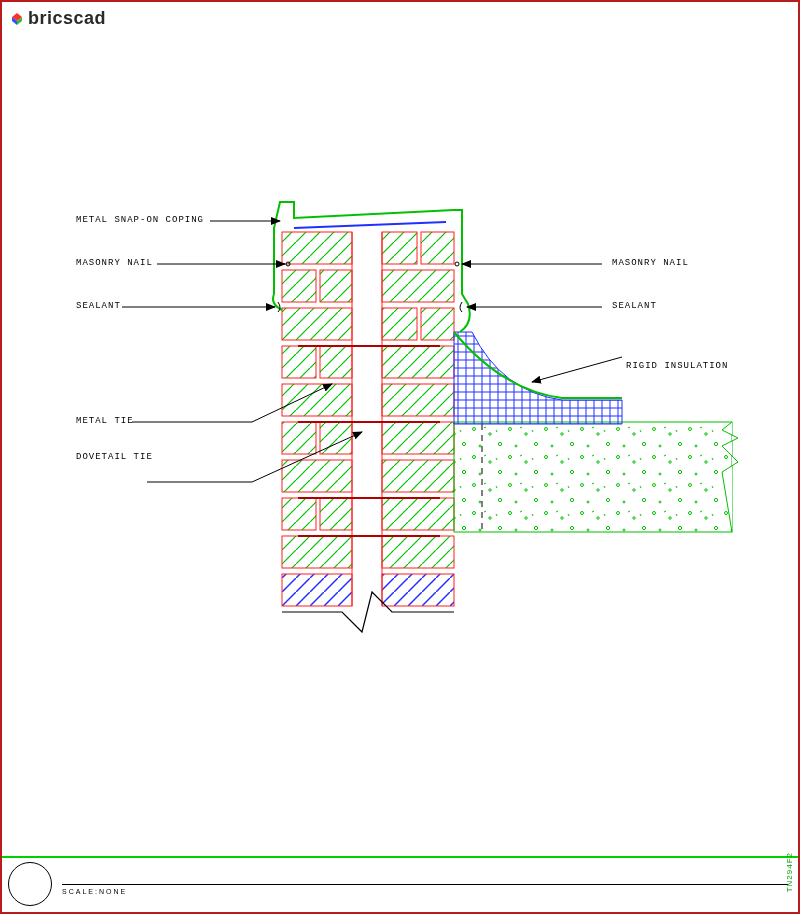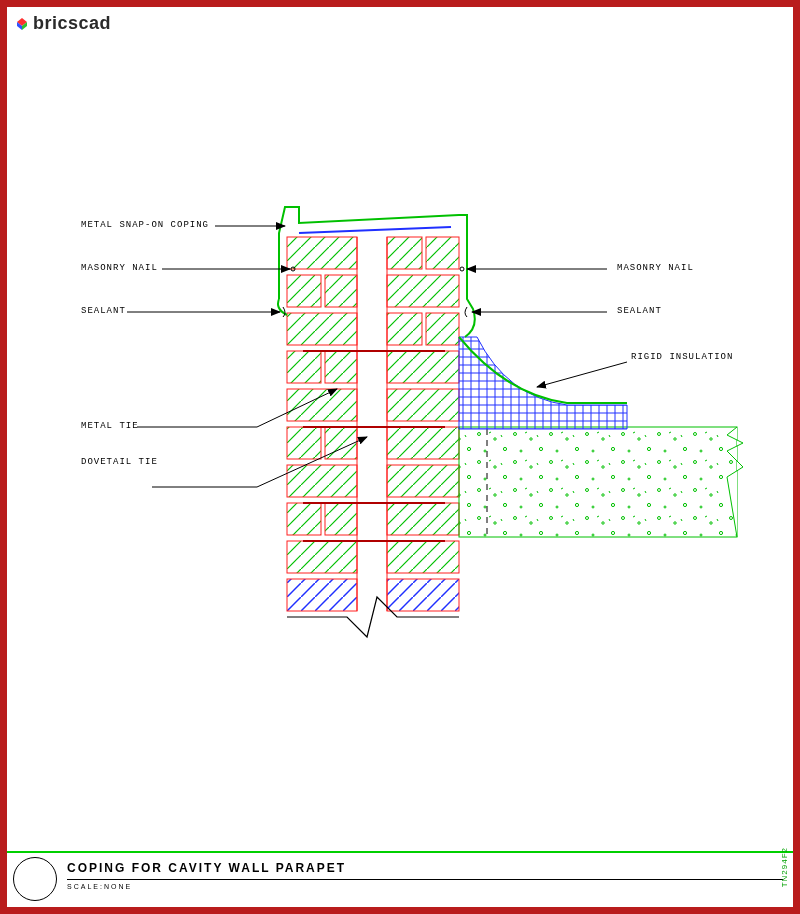--- a/index.html
+++ b/index.html
@@ -1,16 +1,16 @@
 <!DOCTYPE html>
 <html><head>
 <meta charset="utf-8">
 <style>
   html,body{margin:0;padding:0;background:#fff;font-family:Arial,Helvetica,sans-serif;}
-  .page{width:800px;height:914px;position:relative;border:7px solid #b91c1c;box-sizing:border-box;background:#fff;}
+  .page{width:800px;height:914px;position:relative;border:2px solid #b91c1c;box-sizing:border-box;background:#fff;}
   .header{position:absolute;top:6px;left:8px;display:flex;align-items:center;gap:4px;}
   .logo{width:14px;height:14px;}
   .brand{font-size:18px;font-weight:bold;color:#2a2a2a;letter-spacing:.5px;}
   .canvas{position:absolute;top:30px;left:0;right:0;bottom:0;font-family:Liberation Mono, monospace;}
   .label{position:absolute;font-size:9px;letter-spacing:1px;color:#000;white-space:nowrap;}
   .titleblock{position:absolute;left:0;right:0;bottom:0;height:54px;border-top:2px solid #00d000;}
   .tb-circle{position:absolute;left:6px;bottom:6px;width:42px;height:42px;border:1px solid #000;border-radius:50%;}
   .tb-title{position:absolute;left:60px;top:8px;font-size:12px;letter-spacing:2px;color:#000;font-weight:bold;}
   .tb-scale{position:absolute;left:60px;top:30px;font-size:7px;letter-spacing:2px;color:#000;}
   .tb-sep{position:absolute;left:60px;right:10px;top:26px;border-top:1px solid #000;}
@@ -162,25 +162,24 @@
 
     
     <span class="label" style="top:183px;left:74px">METAL SNAP-ON COPING</span>
     <span class="label" style="top:226px;left:74px">MASONRY NAIL</span>
     <span class="label" style="top:269px;left:74px">SEALANT</span>
     <span class="label" style="top:384px;left:74px">METAL TIE</span>
     <span class="label" style="top:420px;left:74px">DOVETAIL TIE</span>
 
     <span class="label" style="top:226px;left:610px">MASONRY NAIL</span>
     <span class="label" style="top:269px;left:610px">SEALANT</span>
-    <span class="label" style="top:315px;left:624px">RIGID INSULATION</span>
+    <span class="label" style="top:329px;left:624px">RIGID INSULATION</span>
   </div>
 
   <div class="titleblock">
     <div class="tb-circle"></div>
-    <div class="tb-title">COPING FOR CAVITY WALL PARAPET</div>
     <div class="tb-sep"></div>
     <div class="tb-scale">SCALE:NONE</div>
   </div>
 
   <div class="side-txt">TN294F2</div>
 
 </div>
 
 </body></html>

